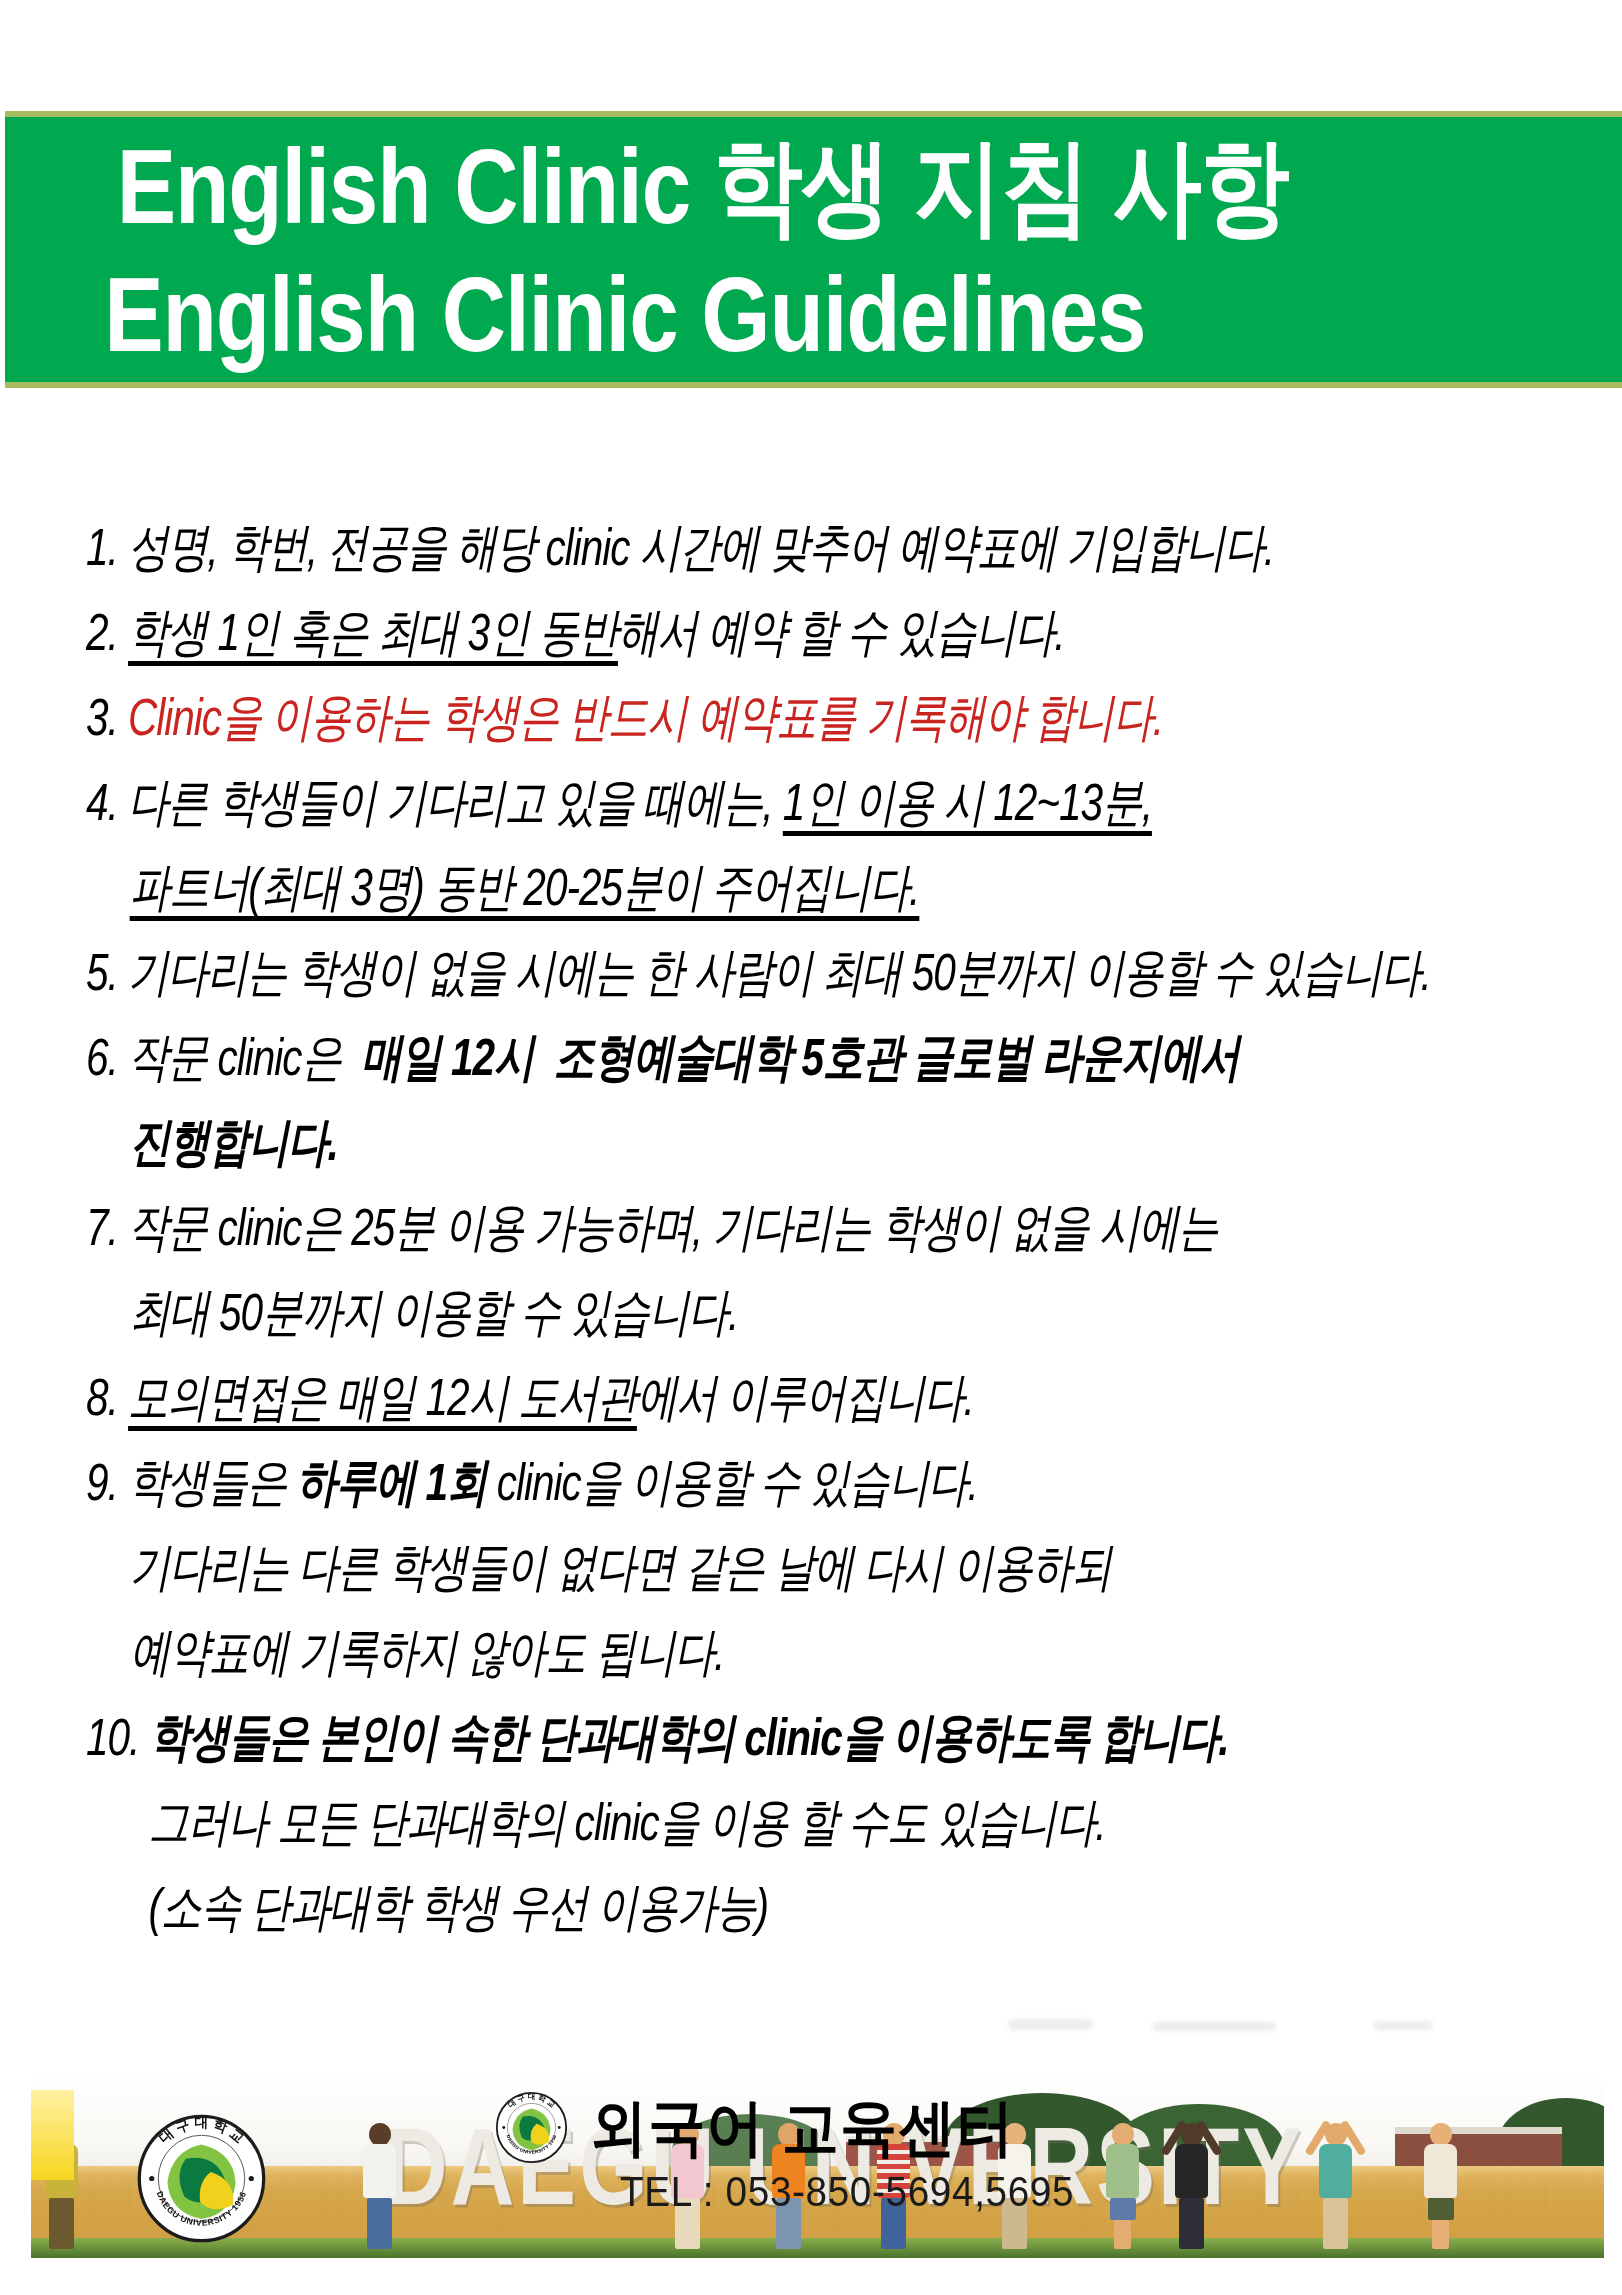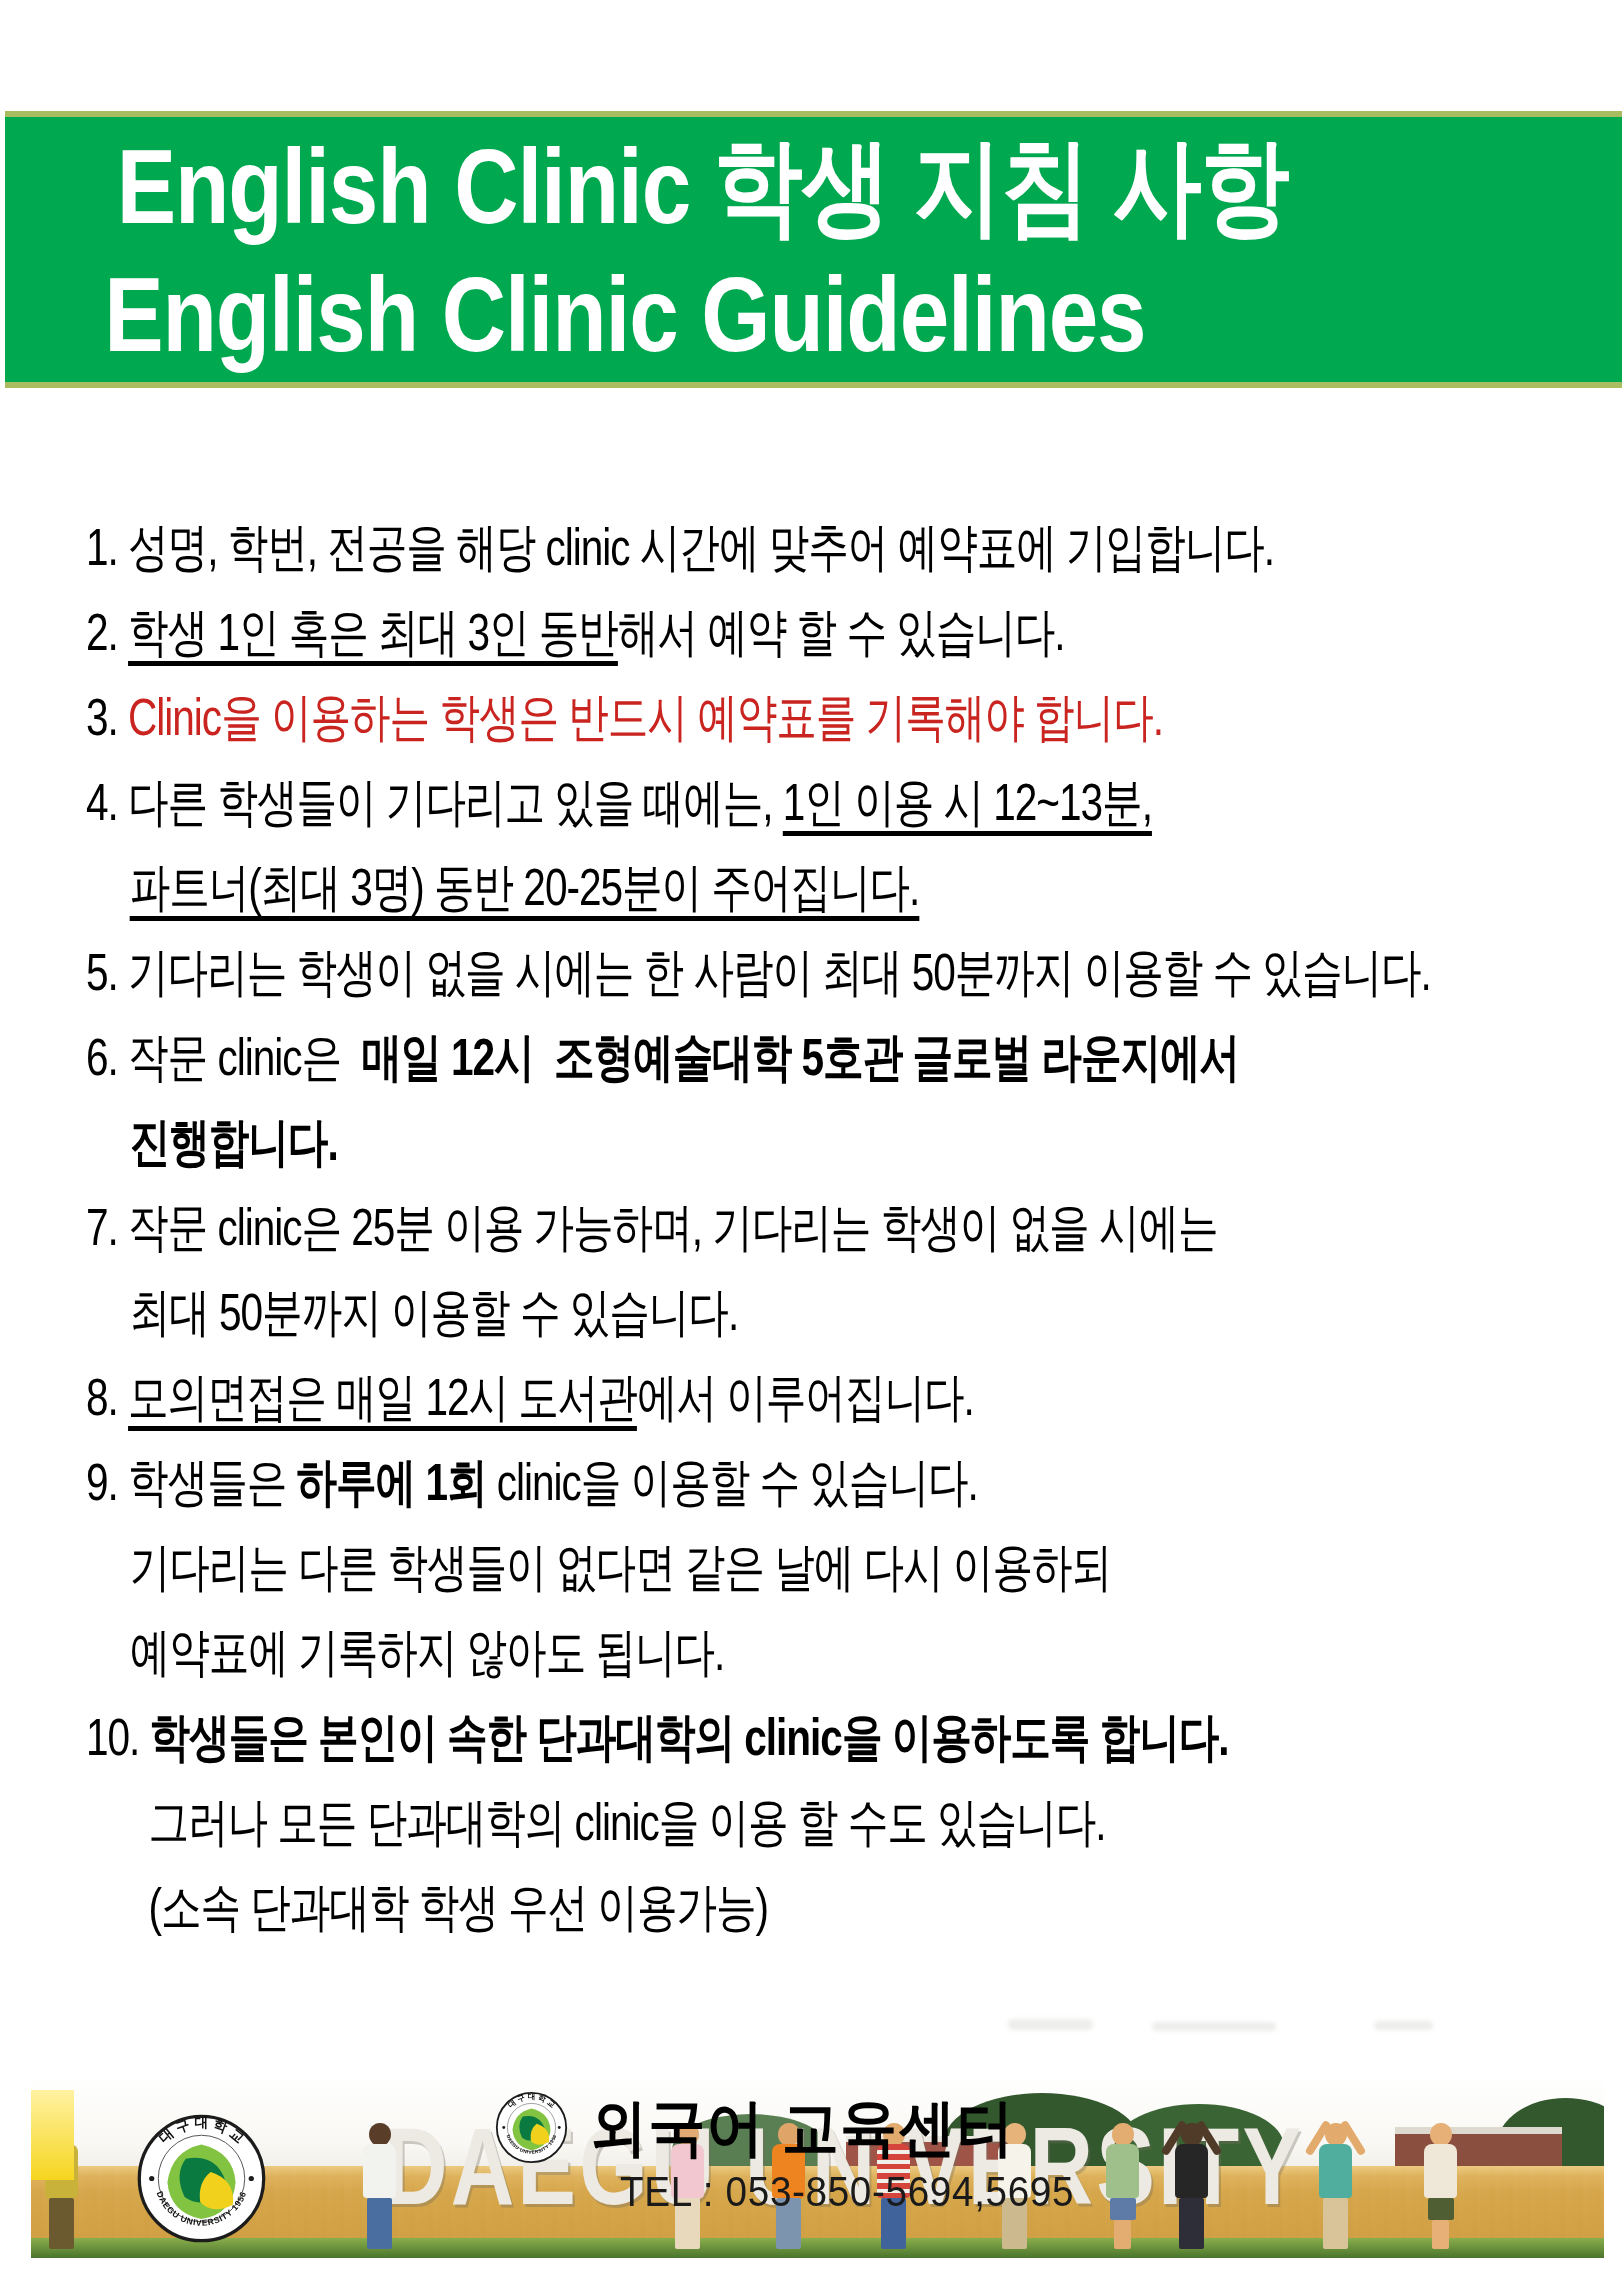--- a/index.html
+++ b/index.html
@@ -8,21 +8,21 @@
 
   
   .banner{position:absolute;left:5.2px;right:0;top:111px;height:265px;background:#00a84f;
           border-top:6.5px solid #a9bc5f;border-bottom:6.5px solid #a9bc5f;
           display:flex;flex-direction:column;justify-content:center;align-items:flex-start;}
   .banner-line{font-size:106px;font-weight:bold;color:#ffffff;line-height:128px;
                transform:scaleX(0.84);white-space:pre;letter-spacing:-1.3px;}
 
   
   .list{position:absolute;left:86px;top:505px;width:1498px;font-size:52px;line-height:85px;
-        letter-spacing:-1.3px;}
+        letter-spacing:-1.3px;font-style:italic;}
   .ln{transform:scaleX(0.78);transform-origin:0 50%;white-space:pre;height:85px;}
   .in1{padding-left:56px;}
   .in2{padding-left:80px;}
   .b{font-weight:bold;}
   .u{text-decoration:underline;text-decoration-thickness:4.6px;text-underline-offset:10.5px;}
   .red{color:#c9241f;}
 
   
   .brand-row{position:absolute;top:2091px;left:495px;display:flex;align-items:flex-start;z-index:6;}
   .seal-small{width:73px;height:73px;flex:0 0 auto;}

